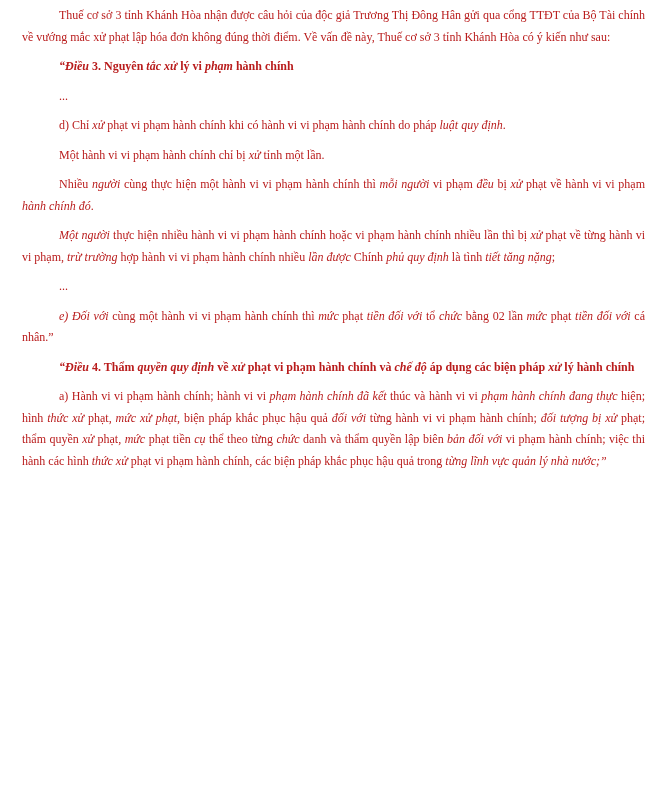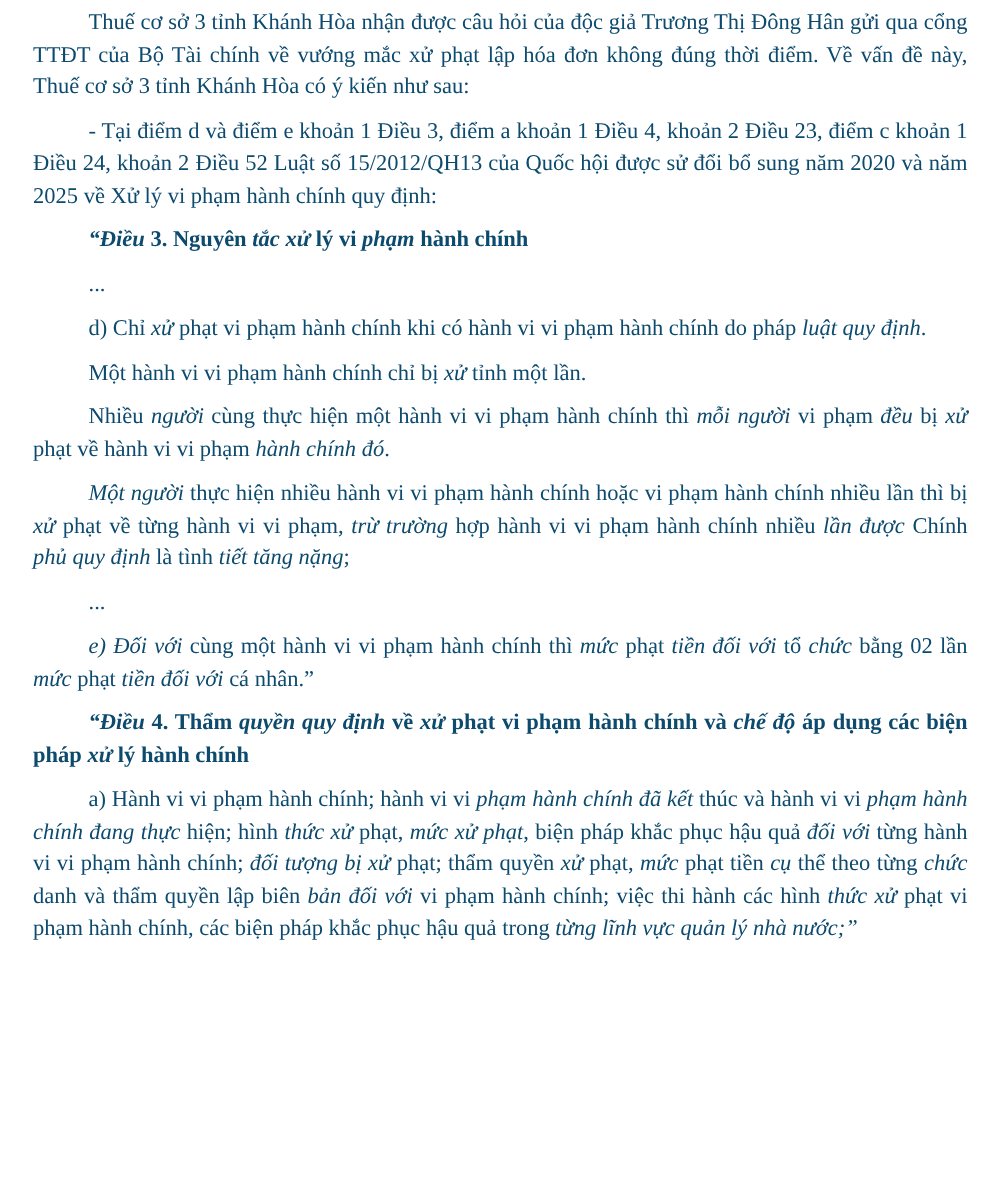--- a/index.html
+++ b/index.html
@@ -14,38 +14,37 @@
     background: #ffffff;
     color: #000000;
     padding: 5px 20px 0 22px;
     overflow: hidden;
     font-family: "Liberation Serif", "DejaVu Serif", serif;
   }
   .para {
     margin: 0 0 8px 0;
     text-align: justify;
     text-indent: 37px;
-    font-size: 15px;
+    font-size: 12px;
     line-height: 21.5px;
-    color: #0c4a6e;
+    color: #b91c1c;
   }
   .para.heading {
     font-weight: bold;
   }
   .run.i { font-style: italic; }
   .run.b { font-weight: bold; }
   .run.u { text-underline-offset: 2px; }
 </style>
 </head>
 <body>
 
 <div class="page">
   <div id="doc">
       <p class="para body"><span class="run">Thuế cơ sở 3 tỉnh Khánh Hòa nhận được câu hỏi của độc giả Trương Thị Đông Hân gửi qua cổng TTĐT của Bộ Tài chính về vướng mắc xử phạt lập hóa đơn không đúng thời điểm. Về vấn đề này, Thuế cơ sở 3 tỉnh Khánh Hòa có ý kiến như sau:</span></p>
-      <p class="para body"><span class="run">- Tại điểm d và điểm e khoản 1 Điều 3, điểm a khoản 1 Điều 4, khoản 2 Điều 23, điểm c khoản 1 Điều 24, khoản 2 Điều 52 Luật số 15/2012/QH13 của Quốc hội được sử đổi bổ sung năm 2020 và năm 2025 về Xử lý vi phạm hành chính quy định:</span></p>
       <p class="para heading"><span class="run i b">“Điều</span><span class="run b"> 3. Nguyên </span><span class="run i b">tắc xử</span><span class="run b"> lý vi </span><span class="run i b">phạm</span><span class="run b"> hành chính</span></p>
       <p class="para body"><span class="run">...</span></p>
       <p class="para body"><span class="run">d) Chỉ </span><span class="run i">xử</span><span class="run"> phạt vi phạm hành chính khi có hành vi vi phạm hành chính do pháp </span><span class="run i">luật quy định</span><span class="run">.</span></p>
       <p class="para body"><span class="run">Một hành vi vi phạm hành chính chỉ bị </span><span class="run i">xử</span><span class="run"> tỉnh một lần.</span></p>
       <p class="para body"><span class="run">Nhiều </span><span class="run i">người</span><span class="run"> cùng thực hiện một hành vi vi phạm hành chính thì </span><span class="run i">mỗi người</span><span class="run"> vi phạm </span><span class="run i">đều</span><span class="run"> bị </span><span class="run i">xử</span><span class="run"> phạt về hành vi vi phạm </span><span class="run i">hành chính đó</span><span class="run">.</span></p>
       <p class="para body"><span class="run i u">Một người</span><span class="run u"> thực hiện nhiều hành vi vi phạm hành chính hoặc vi phạm hành chính nhiều lần thì bị </span><span class="run i u">xử</span><span class="run u"> phạt về từng hành vi vi phạm</span><span class="run">, </span><span class="run i">trừ trường</span><span class="run"> hợp hành vi vi phạm hành chính nhiều </span><span class="run i">lần được</span><span class="run"> Chính </span><span class="run i">phủ quy định</span><span class="run"> là tình </span><span class="run i">tiết tăng nặng</span><span class="run">;</span></p>
       <p class="para body"><span class="run">...</span></p>
       <p class="para body"><span class="run i">e) Đối với</span><span class="run"> cùng một hành vi vi phạm hành chính thì </span><span class="run i">mức</span><span class="run"> phạt </span><span class="run i">tiền đối với</span><span class="run"> tổ </span><span class="run i">chức</span><span class="run"> bằng 02 lần </span><span class="run i">mức</span><span class="run"> phạt </span><span class="run i">tiền đối với</span><span class="run"> cá nhân.”</span></p>
       <p class="para heading"><span class="run i b">“Điều</span><span class="run b"> 4. Thẩm </span><span class="run i b">quyền quy định</span><span class="run b"> về </span><span class="run i b">xử</span><span class="run b"> phạt vi phạm hành chính và </span><span class="run i b">chế độ</span><span class="run b"> áp dụng các biện pháp </span><span class="run i b">xử</span><span class="run b"> lý hành chính</span></p>
       <p class="para body"><span class="run">a) Hành vi vi phạm hành chính; hành vi vi </span><span class="run i">phạm hành chính đã kết</span><span class="run"> thúc và hành vi vi </span><span class="run i">phạm hành chính đang thực</span><span class="run"> hiện; hình </span><span class="run i">thức xử</span><span class="run"> phạt, </span><span class="run i u">mức xử phạt</span><span class="run">, biện pháp khắc phục hậu quả </span><span class="run i u">đối với</span><span class="run u"> từng hành vi vi phạm hành chính</span><span class="run">; </span><span class="run i">đối tượng bị xử</span><span class="run"> phạt; thẩm quyền </span><span class="run i">xử</span><span class="run"> phạt, </span><span class="run i">mức</span><span class="run"> phạt tiền </span><span class="run i">cụ</span><span class="run"> thể theo từng </span><span class="run i">chức</span><span class="run"> danh và thẩm quyền lập biên </span><span class="run i">bản đối với</span><span class="run"> vi phạm hành chính; việc thi hành các hình </span><span class="run i">thức xử</span><span class="run"> phạt vi phạm hành chính, các biện pháp khắc phục hậu quả trong </span><span class="run i">từng lĩnh vực quản lý nhà nước</span><span class="run i">;”</span></p>

